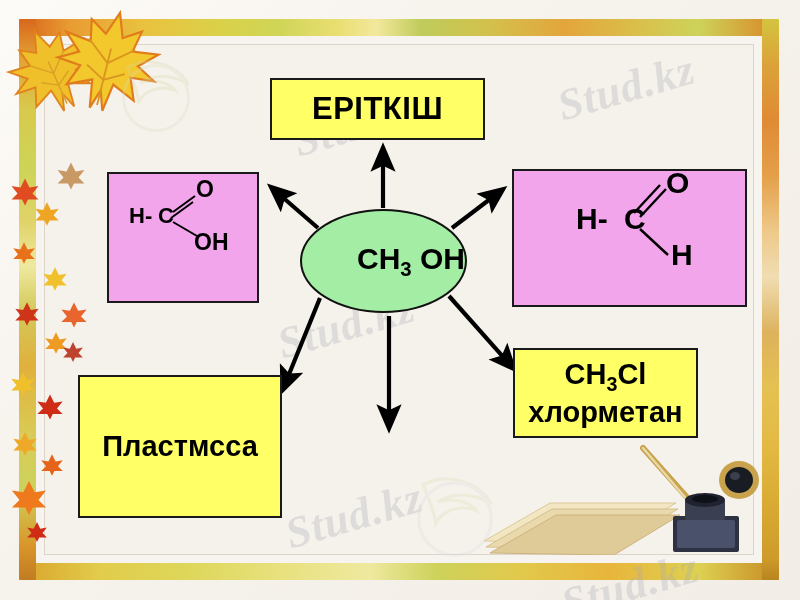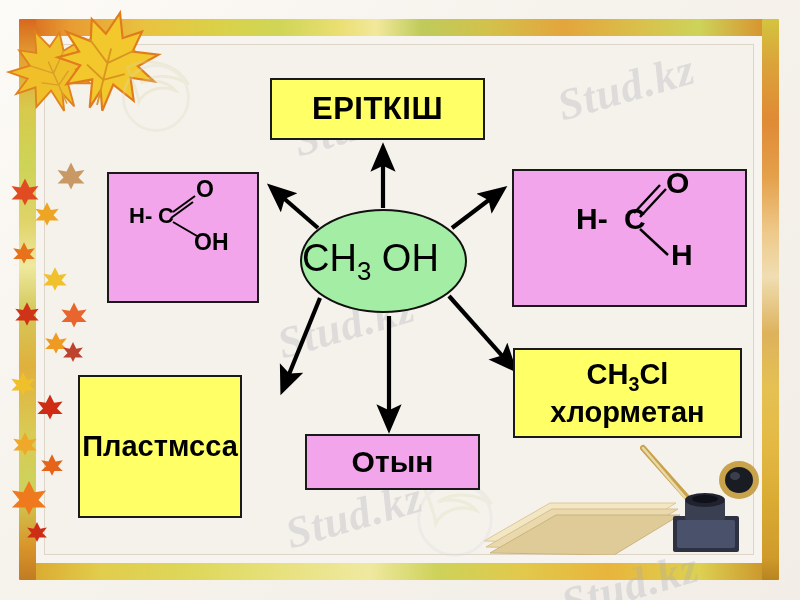--- a/index.html
+++ b/index.html
@@ -81,31 +81,31 @@
     border:2px solid #1a1a1a;
     display:flex;flex-direction:column;
     align-items:center;justify-content:center;
     text-align:center;color:#000;
     font-weight:bold;line-height:1.05;
   }
   .yellow{background:#ffff66;}
   .pink{background:#f2a5ea;}
 
   #node-eritkish{left:270px;top:78px;width:215px;height:62px;font-size:31px;letter-spacing:.5px;}
-  #node-plastmassa{left:78px;top:375px;width:164px;height:143px;font-size:29px;}
+  #node-plastmassa{left:78px;top:375px;width:204px;height:143px;font-size:29px;}
   #node-otyn{left:305px;top:434px;width:175px;height:56px;font-size:30px;}
-  #node-chlormetan{left:513px;top:348px;width:229px;height:90px;font-size:29px;}
+  #node-chlormetan{left:513px;top:348px;width:185px;height:90px;font-size:29px;}
   #node-formic{left:107px;top:172px;width:152px;height:131px;font-size:18px;padding:4px 2px 4px;justify-content:flex-start;}
   #node-formaldehyde{left:512px;top:169px;width:235px;height:138px;font-size:22px;padding:2px;justify-content:flex-start;}
 
   .ellipse{
     position:absolute;left:300px;top:209px;width:167px;height:104px;
     background:#a4eda4;border:2px solid #111;border-radius:50%;
-    display:flex;align-items:center;justify-content:flex-start;
-    font-size:38px;font-weight:normal;color:#000;box-sizing:border-box;
+    display:flex;align-items:center;justify-content:flex-end;
+    font-size:30px;font-weight:bold;color:#000;box-sizing:border-box;
   }
   .sub{font-size:.68em;vertical-align:sub;}
 
   
   .formula{
     position:relative;width:100%;height:86px;
   }
   .formula .atom{position:absolute;font-weight:bold;color:#000;}
   .formula svg{position:absolute;left:0;top:0;overflow:visible;}
   .cap{font-weight:bold;color:#000;}
@@ -289,23 +289,20 @@
   </svg>
 
   <div class="node yellow" id="node-eritkish">
     <span>ЕРІТКІШ</span>
   </div>
 
   <div class="node yellow" id="node-plastmassa">
     <span>Пластмсса</span>
   </div>
 
-  <div class="node pink" id="node-otyn">
-    <span>Отын</span>
-  </div>
 
   <div class="node yellow" id="node-chlormetan">
     <div>
       <span>CH</span><span class="sub">3</span><span>Cl</span>
     </div>
     <div style="margin-top:3px;">хлорметан</div>
   </div>
 
   <div class="node pink" id="node-formic">
     <div class="formula">

